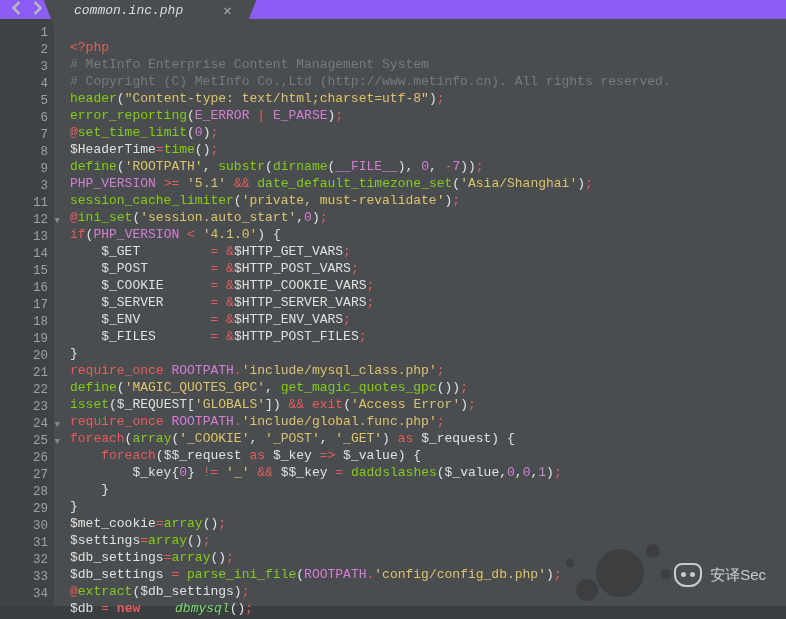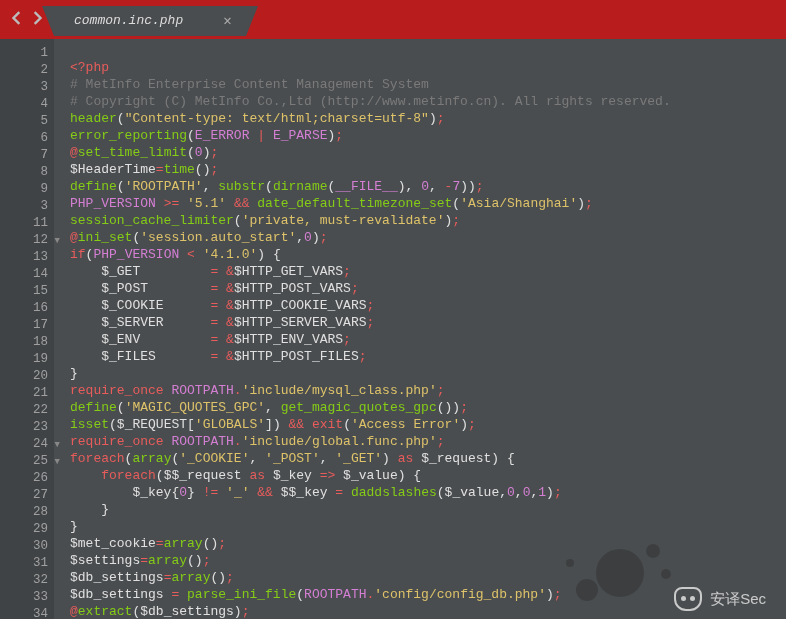--- a/index.html
+++ b/index.html
@@ -6,22 +6,22 @@
   body {
     width: 786px;
     height: 619px;
     background: #3a3e41;
     font-family: Consolas, 'Courier New', monospace;
     font-size: 13px;
     overflow: hidden;
     position: relative;
   }
   .titlebar {
-    height: 39px;
-    background: #b91c1c;
+    height: 19px;
+    background: #8b5cf6;
     display: flex;
     align-items: center;
   }
   .nav-arrows {
     display: flex;
     gap: 10px;
     padding: 0 12px;
     color: #aaa;
   }
   .nav-arrows svg { width: 10px; height: 14px; }
@@ -96,21 +96,21 @@
   .c-const   { color: #d47fd4; }
   .c-at      { color: #e85c5c; }
   .c-new     { color: #e85c5c; font-weight: bold; }
   .c-class   { color: #7bd86f; font-style: italic; margin-left: 27px; }
   .c-paren   { color: #e0e0e0; }
   .c-brace   { color: #e0e0e0; }
 
   .watermark {
     position: absolute;
     right: 20px;
-    bottom: 8px;
+    bottom: 32px;
     display: flex;
     align-items: center;
     gap: 8px;
     color: #e0e0e0;
     font-family: sans-serif;
     font-size: 15px;
     opacity: 0.85;
     pointer-events: none;
     text-align: center;
   }

